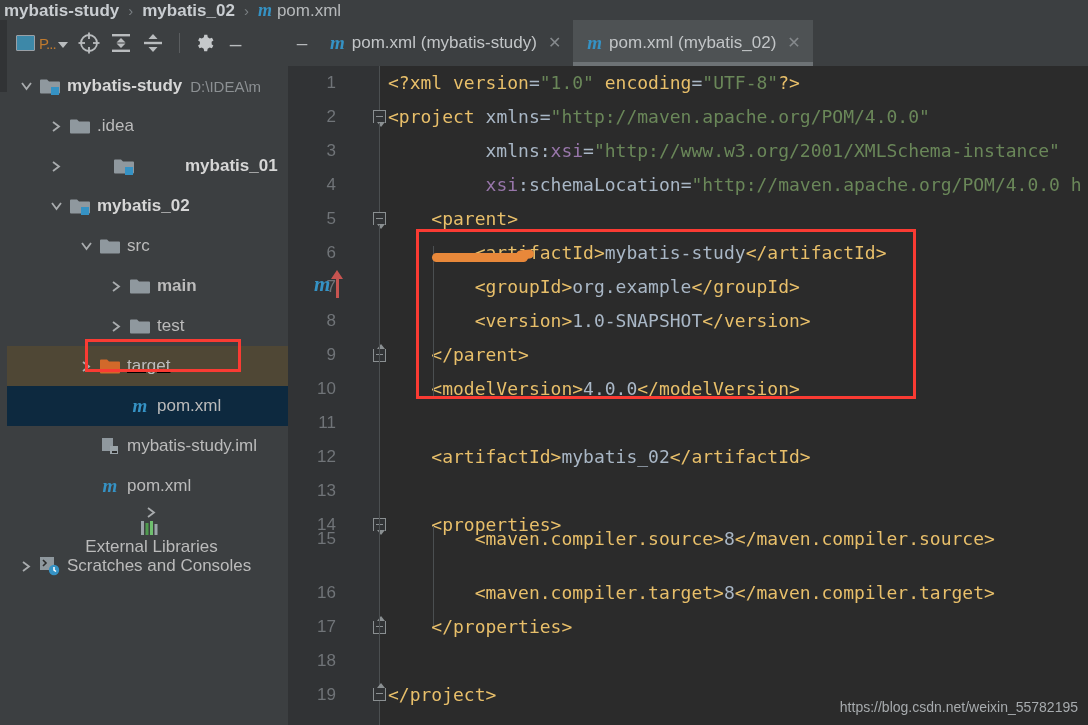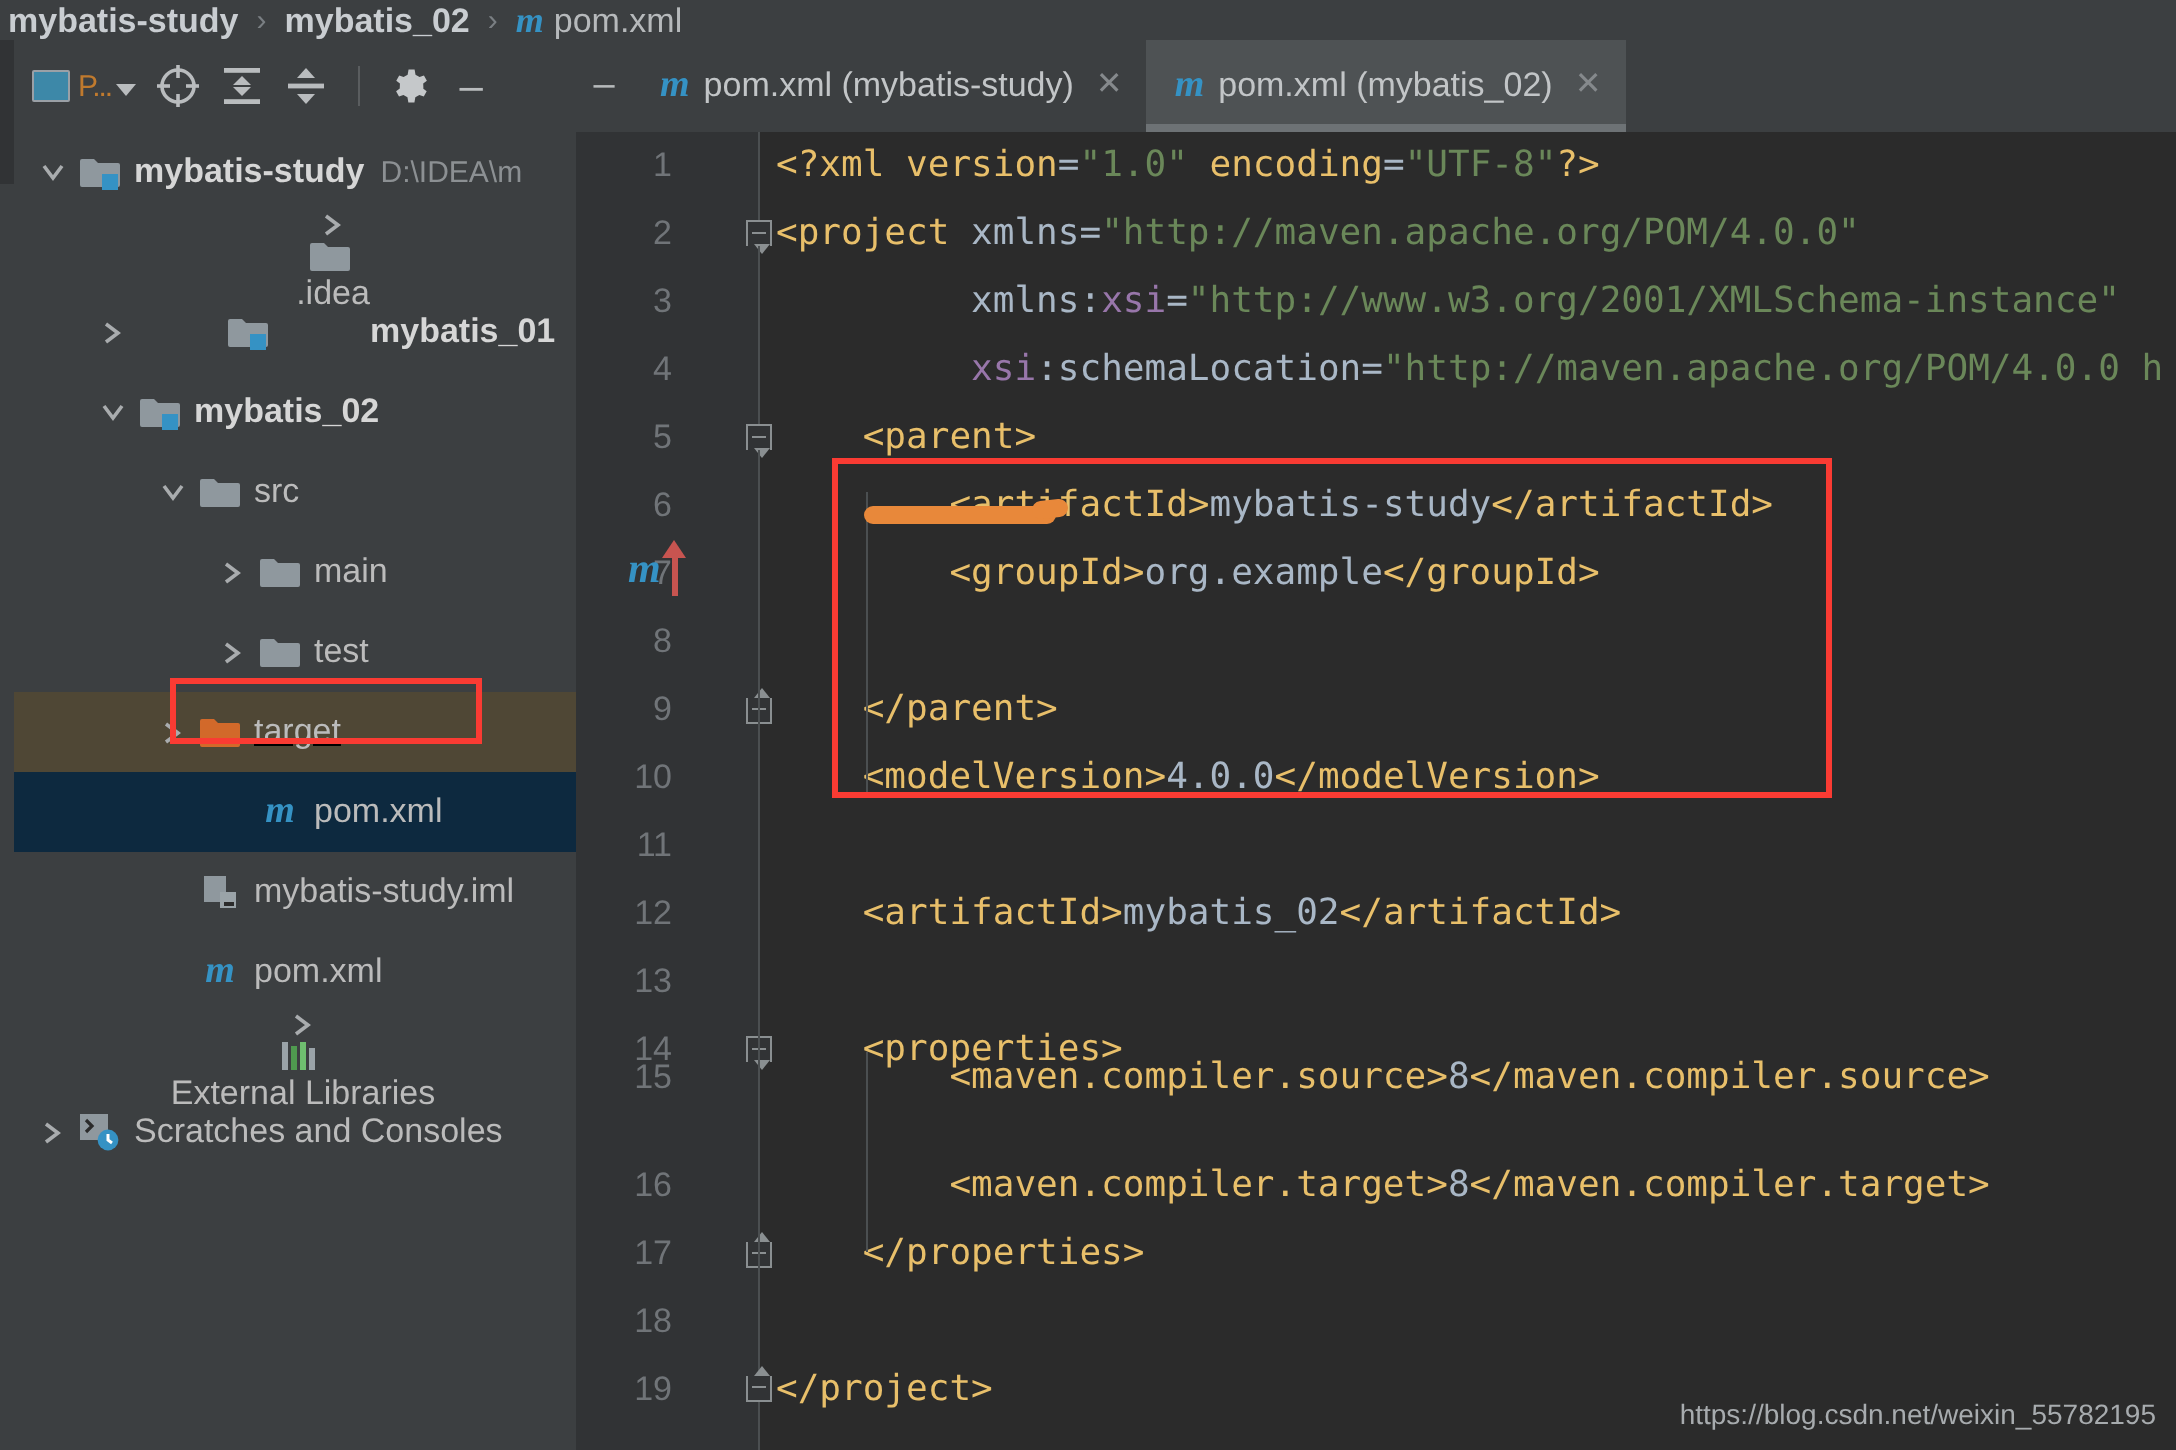--- a/index.html
+++ b/index.html
@@ -272,21 +272,21 @@
           </div>
           <div class="ticon">
             <svg width="22" height="18" viewBox="0 0 22 18">
               <path d="M1 3.5a1 1 0 0 1 1-1h6l2 2h10a1 1 0 0 1 1 1v10a1 1 0 0 1-1 1H2a1 1 0 0 1-1-1z" fill="#8f989e"></path>
               <rect x="12" y="10" width="8" height="8" fill="#3592c4"></rect>
             </svg>
           </div>
           <span class="tlabel bold">mybatis-study</span>
           <span class="tpath">D:\IDEA\m</span>
         </div>
-        <div class="trow" style="padding-left: 38px; flex-direction: column;">
+        <div class="trow" style="padding-left: 38px;">
           <div class="twist">
             <svg width="11" height="13" viewBox="0 0 11 13">
               <polyline points="2,2 8,6.5 2,11" fill="none" stroke="#a9acae" stroke-width="1.8"></polyline>
             </svg>
           </div>
           <div class="ticon">
             <svg width="22" height="18" viewBox="0 0 22 18">
               <path d="M1 3.5a1 1 0 0 1 1-1h6l2 2h10a1 1 0 0 1 1 1v10a1 1 0 0 1-1 1H2a1 1 0 0 1-1-1z" fill="#8f989e"></path>
             </svg>
           </div>
@@ -326,21 +326,21 @@
               <polyline points="2,2 6.5,8 11,2" fill="none" stroke="#a9acae" stroke-width="1.8"></polyline>
             </svg>
           </div>
           <div class="ticon">
             <svg width="22" height="18" viewBox="0 0 22 18">
               <path d="M1 3.5a1 1 0 0 1 1-1h6l2 2h10a1 1 0 0 1 1 1v10a1 1 0 0 1-1 1H2a1 1 0 0 1-1-1z" fill="#8f989e"></path>
             </svg>
           </div>
           <span class="tlabel">src</span>
         </div>
-        <div class="trow" style="padding-left: 98px;">
+        <div class="trow" style="padding-left: 98px; font-weight: bold;">
           <div class="twist">
             <svg width="11" height="13" viewBox="0 0 11 13">
               <polyline points="2,2 8,6.5 2,11" fill="none" stroke="#a9acae" stroke-width="1.8"></polyline>
             </svg>
           </div>
           <div class="ticon">
             <svg width="22" height="18" viewBox="0 0 22 18">
               <path d="M1 3.5a1 1 0 0 1 1-1h6l2 2h10a1 1 0 0 1 1 1v10a1 1 0 0 1-1 1H2a1 1 0 0 1-1-1z" fill="#8f989e"></path>
             </svg>
           </div>
@@ -454,21 +454,21 @@
       <div class="fold-rail"></div>
 
       <div id="lines">
           <div class="line" style="top: 0px;"><span class="lnum">1</span><span class="ltext"><span class="pi">&lt;?xml </span><span class="pi">version</span><span class="tx">=</span><span class="vl">"1.0"</span><span class="pi"> encoding</span><span class="tx">=</span><span class="vl">"UTF-8"</span><span class="pi">?&gt;</span></span></div>
           <div class="line" style="top: 34px;"><span class="lnum">2</span><span class="ltext"><span class="tg">&lt;project</span><span class="tx"> xmlns</span><span class="tx">=</span><span class="vl">"http://maven.apache.org/POM/4.0.0"</span></span></div>
           <div class="line" style="top: 68px;"><span class="lnum">3</span><span class="ltext"><span class="tx">         xmlns:</span><span class="at">xsi</span><span class="tx">=</span><span class="vl">"http://www.w3.org/2001/XMLSchema-instance"</span></span></div>
           <div class="line" style="top: 102px;"><span class="lnum">4</span><span class="ltext"><span class="tx">         </span><span class="at">xsi</span><span class="tx">:schemaLocation</span><span class="tx">=</span><span class="vl">"http://maven.apache.org/POM/4.0.0 h</span></span></div>
           <div class="line" style="top: 136px;"><span class="lnum">5</span><span class="ltext"><span class="tg">    &lt;parent&gt;</span></span></div>
           <div class="line" style="top: 170px;"><span class="lnum">6</span><span class="ltext"><span class="tg">        &lt;artifactId&gt;</span><span class="tx">mybatis-study</span><span class="tg">&lt;/artifactId&gt;</span></span></div>
           <div class="line" style="top: 204px;"><span class="lnum">7</span><span class="ltext"><span class="tg">        &lt;groupId&gt;</span><span class="tx">org.example</span><span class="tg">&lt;/groupId&gt;</span></span></div>
-          <div class="line" style="top: 238px;"><span class="lnum">8</span></div>
+          <div class="line" style="top: 238px;"><span class="lnum">8</span><span class="ltext"><span class="tg">        &lt;version&gt;</span><span class="tx">1.0-SNAPSHOT</span><span class="tg">&lt;/version&gt;</span></span></div>
           <div class="line" style="top: 272px;"><span class="lnum">9</span><span class="ltext"><span class="tg">    &lt;/parent&gt;</span></span></div>
           <div class="line" style="top: 306px;"><span class="lnum">10</span><span class="ltext"><span class="tg">    &lt;modelVersion&gt;</span><span class="tx">4.0.0</span><span class="tg">&lt;/modelVersion&gt;</span></span></div>
           <div class="line" style="top: 340px;"><span class="lnum">11</span><span class="ltext"></span></div>
           <div class="line" style="top: 374px;"><span class="lnum">12</span><span class="ltext"><span class="tg">    &lt;artifactId&gt;</span><span class="tx">mybatis_02</span><span class="tg">&lt;/artifactId&gt;</span></span></div>
           <div class="line" style="top: 408px;"><span class="lnum">13</span><span class="ltext"></span></div>
           <div class="line" style="top: 442px;"><span class="lnum">14</span><span class="ltext"><span class="tg">    &lt;properties&gt;</span></span></div>
           <div class="line" style="top: 456px;"><span class="lnum">15</span><span class="ltext"><span class="tg">        &lt;maven.compiler.source&gt;</span><span class="tx">8</span><span class="tg">&lt;/maven.compiler.source&gt;</span></span></div>
           <div class="line" style="top: 510px;"><span class="lnum">16</span><span class="ltext"><span class="tg">        &lt;maven.compiler.target&gt;</span><span class="tx">8</span><span class="tg">&lt;/maven.compiler.target&gt;</span></span></div>
           <div class="line" style="top: 544px;"><span class="lnum">17</span><span class="ltext"><span class="tg">    &lt;/properties&gt;</span></span></div>
           <div class="line" style="top: 578px;"><span class="lnum">18</span><span class="ltext"></span></div>

